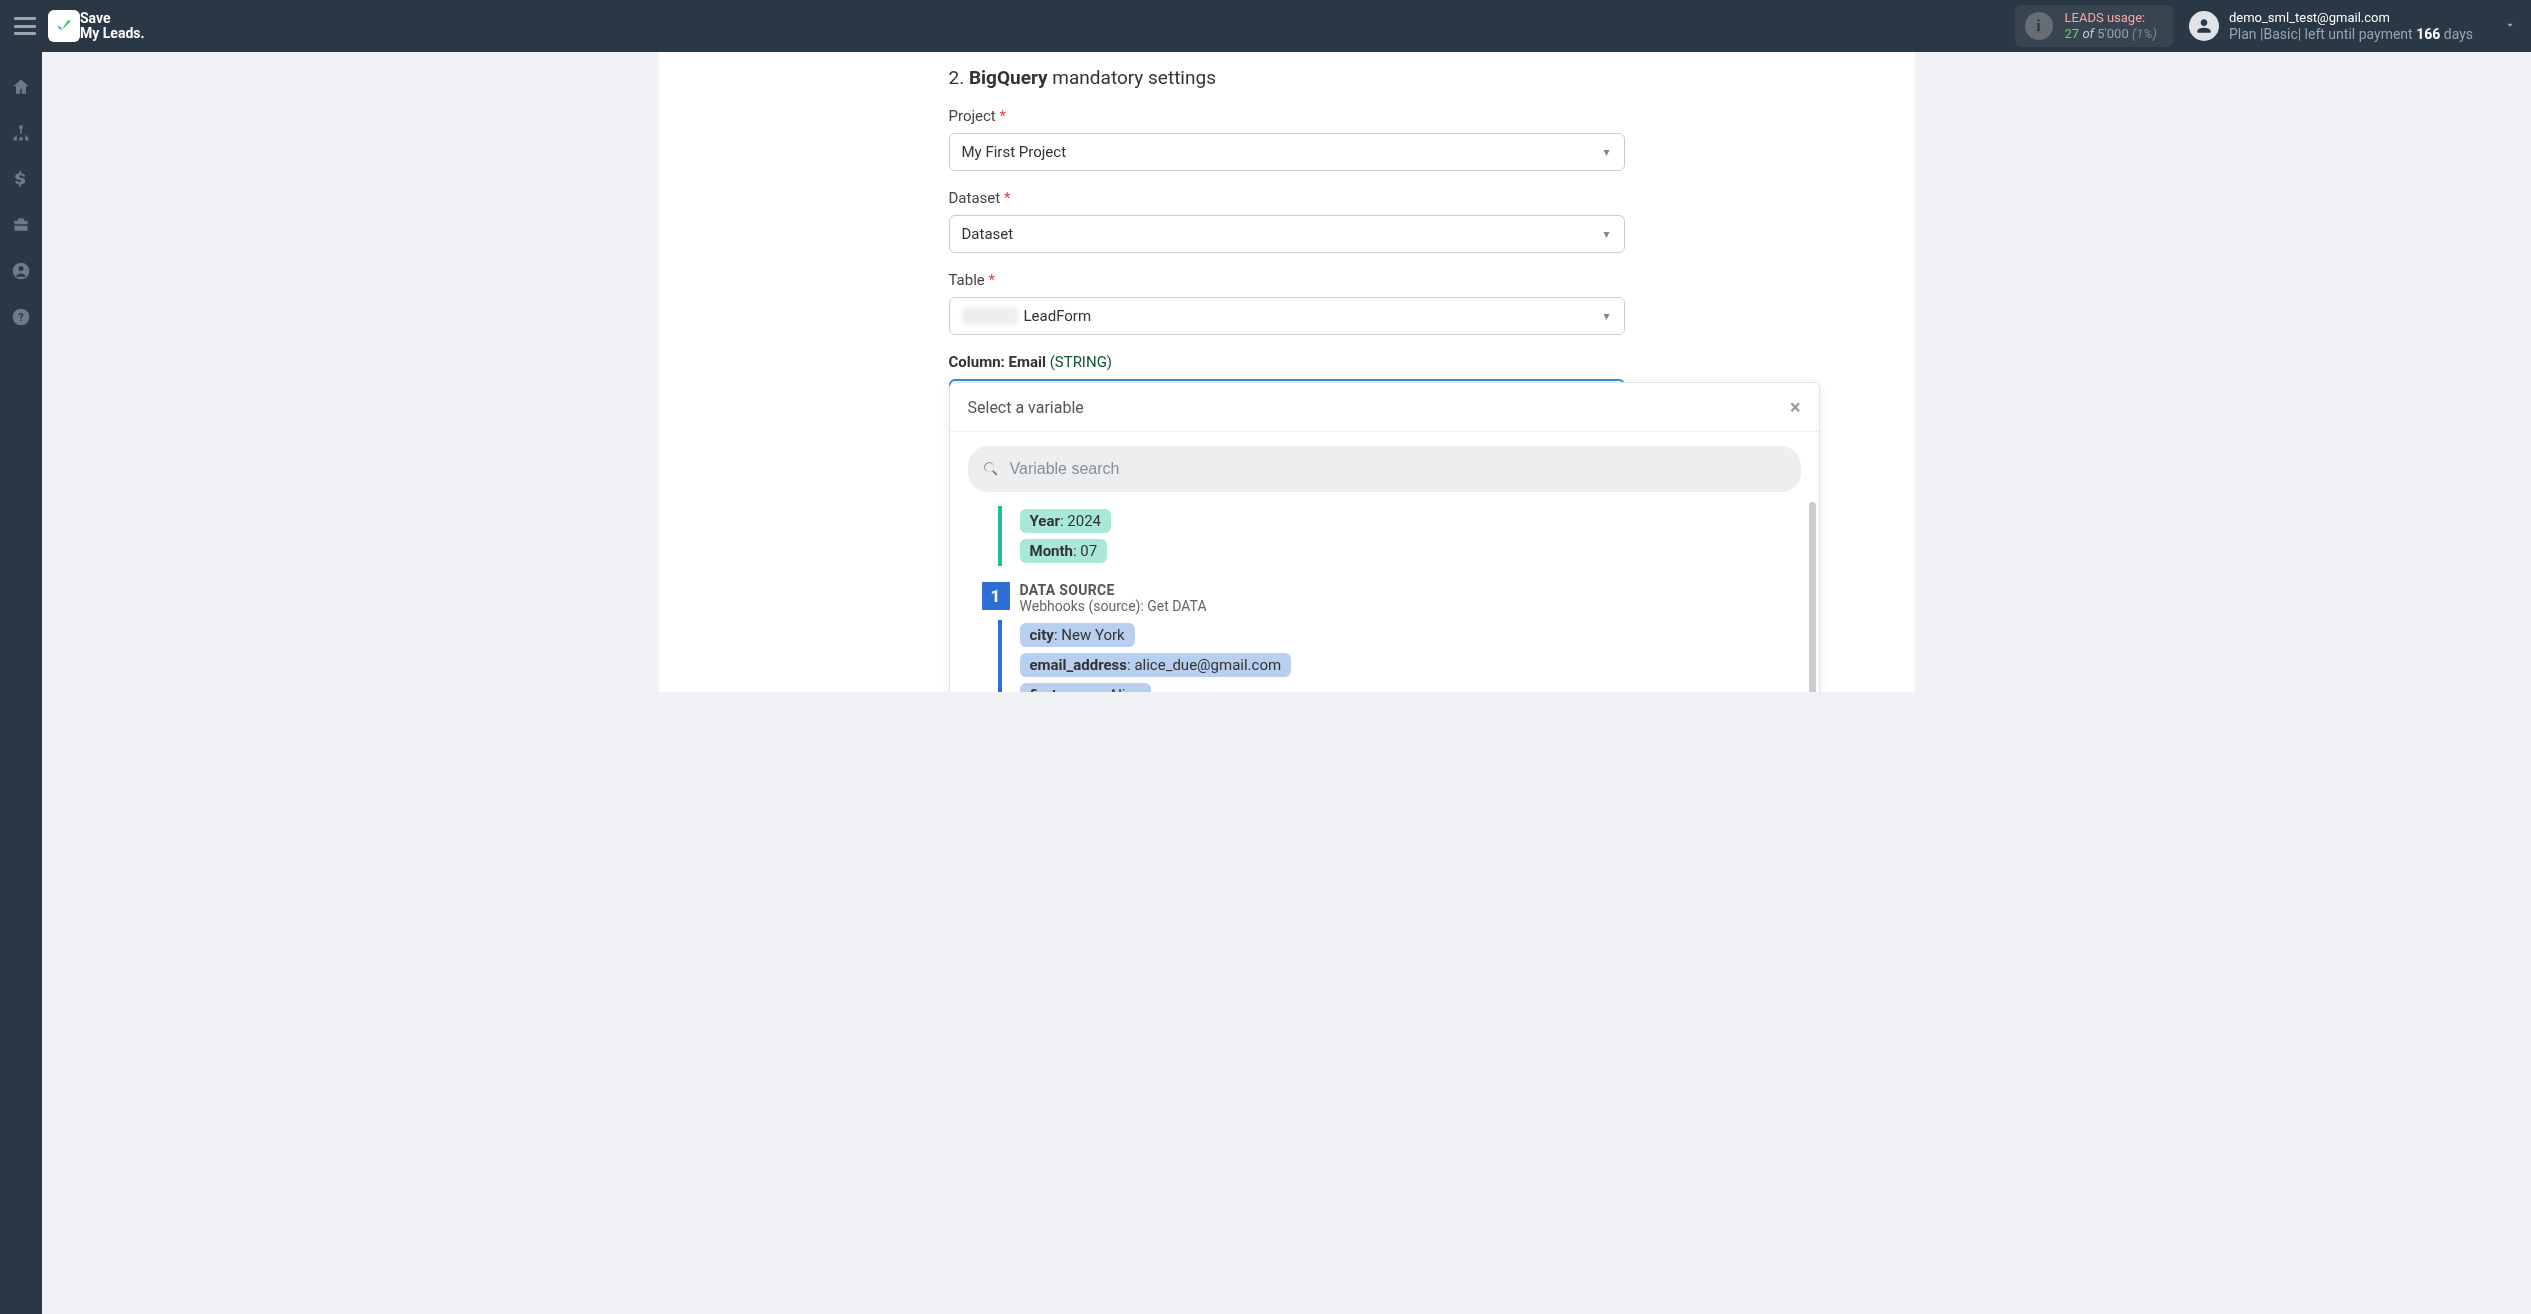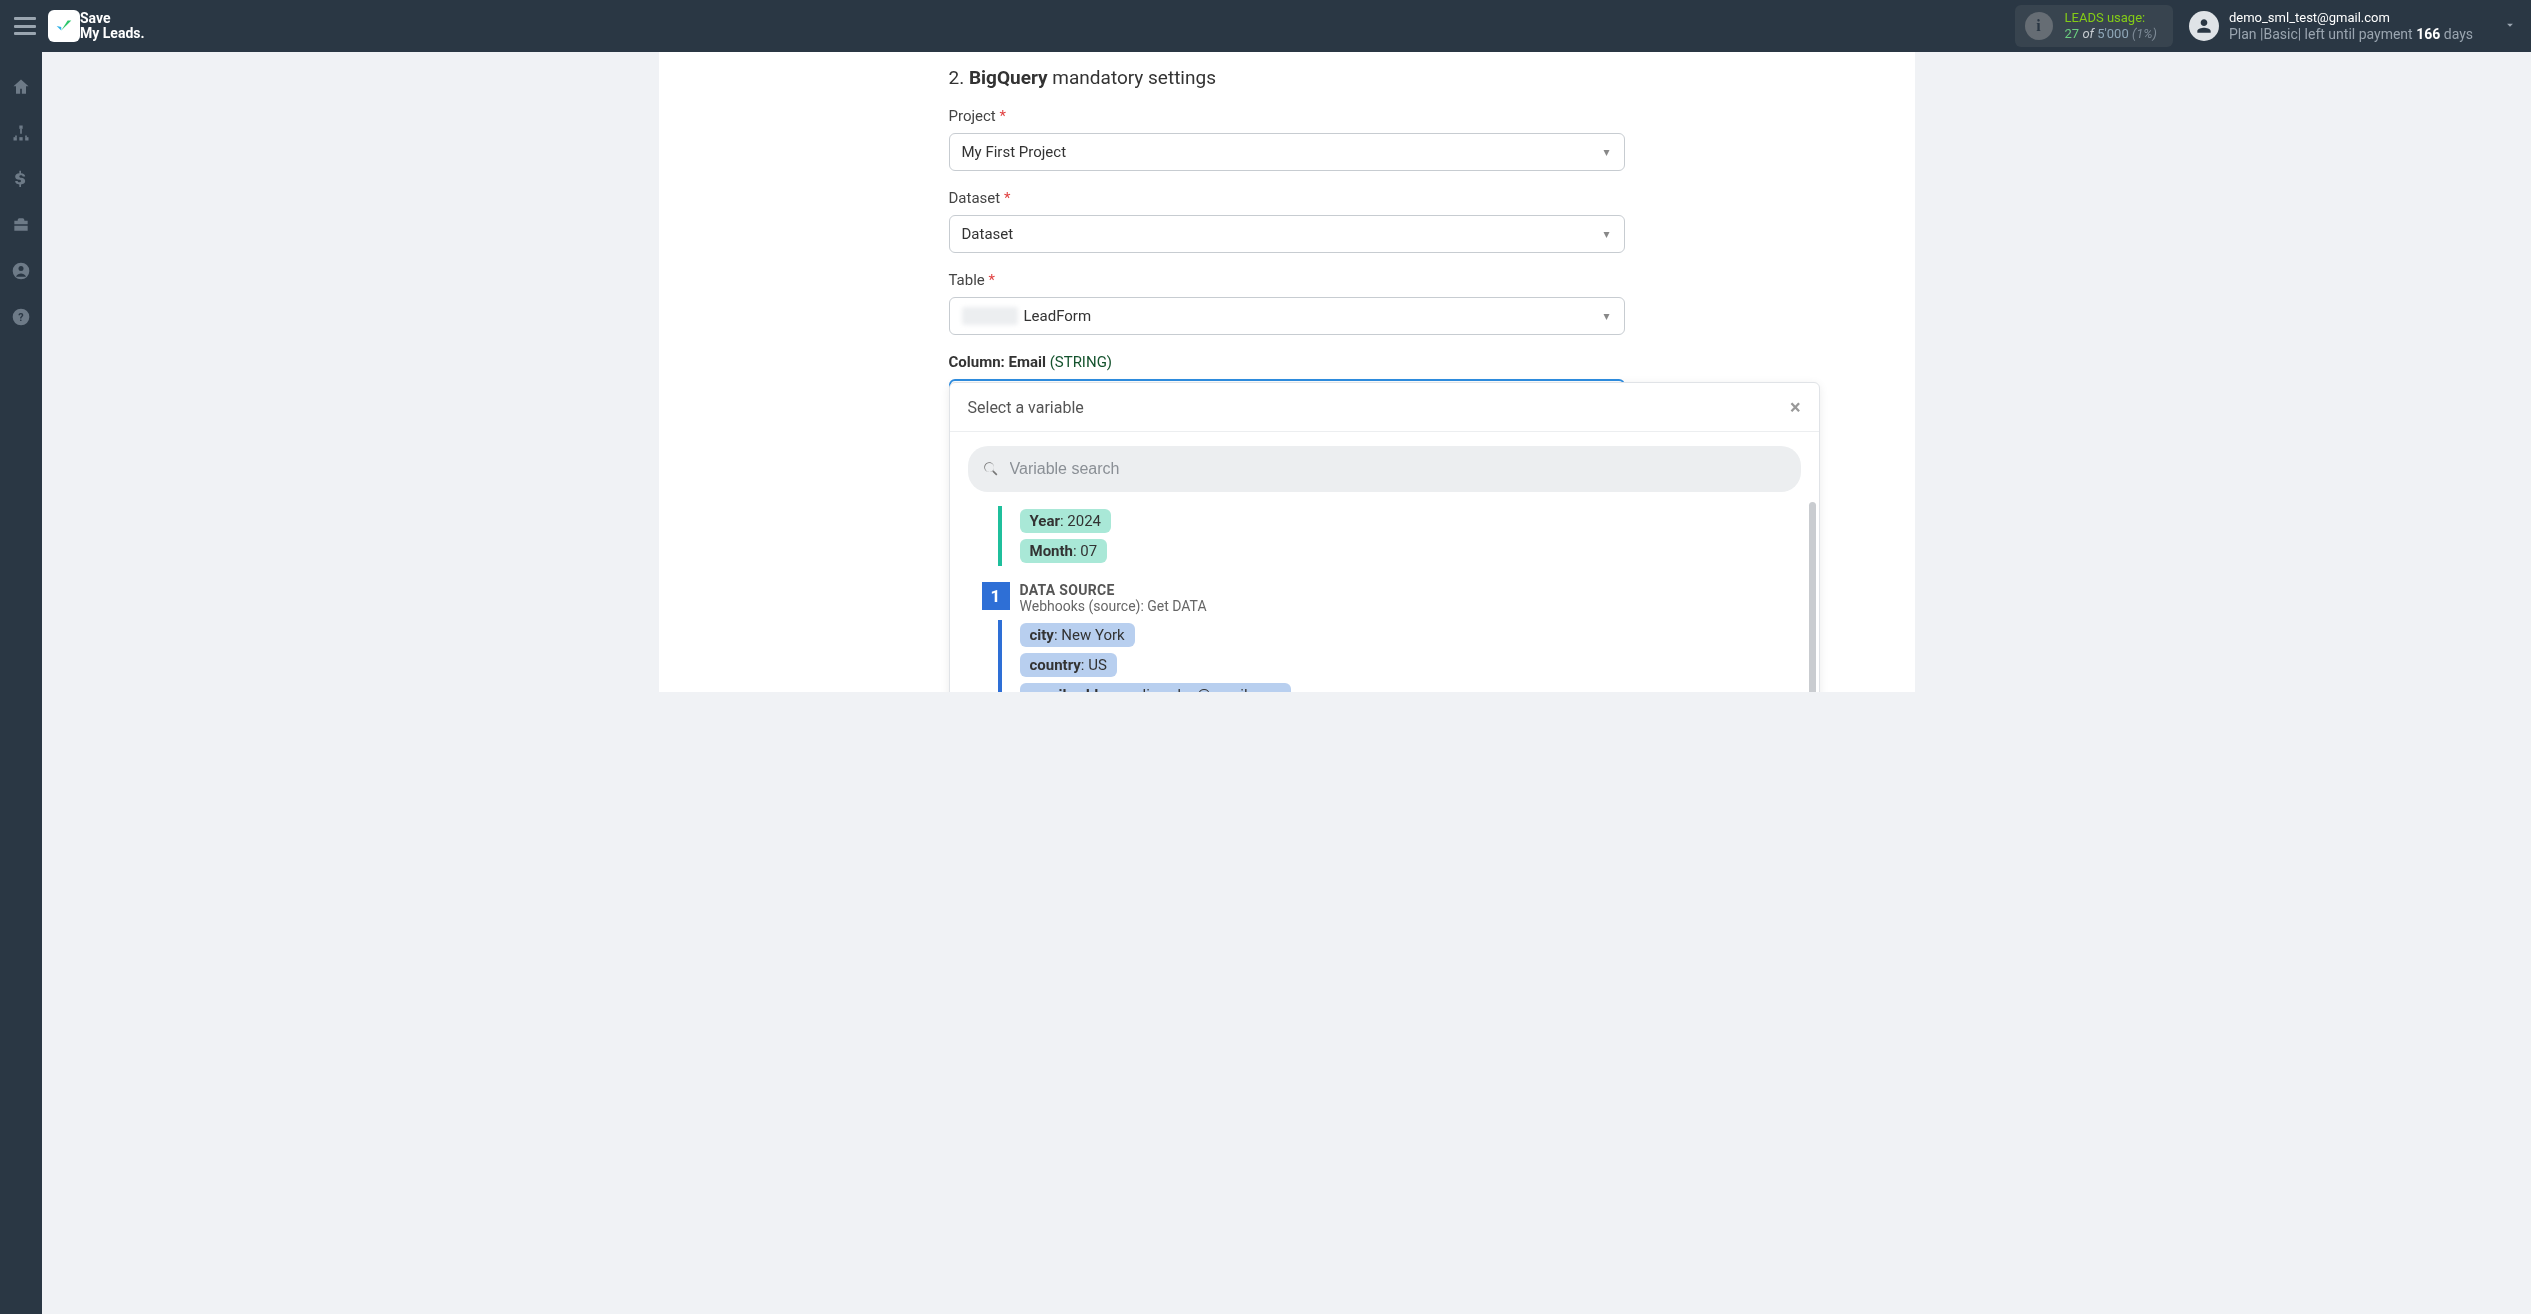--- a/index.html
+++ b/index.html
@@ -34,21 +34,21 @@
   .usage-box {
     background: #38444f; border-radius: 6px; padding: 5px 16px 5px 10px;
     display: flex; align-items: center; gap: 12px; margin-right: 16px;
   }
   .info-circle {
     width: 28px; height: 28px; border-radius: 50%; background: #666d74;
     display: flex; align-items: center; justify-content: center;
     font-weight: 900; font-family: Georgia, serif; color: #2a3744; font-size: 16px;
   }
   .usage-lines { font-size: 13px; line-height: 16px; }
-  .usage-lines .l1 { color: #84cc16; }
+  .usage-lines .l1 { color: #fca5a5; }
   .usage-lines .cnt { color: #6bcf7f; }
   .usage-lines .of { color: #c7ccd1; font-style: italic; }
   .usage-lines .tot { color: #8fa7b8; }
   .usage-lines .pct { color: #7d8a96; font-style: italic; }
   .account { display: flex; align-items: center; gap: 10px; margin-right: 10px; }
   .avatar {
     width: 30px; height: 30px; border-radius: 50%; background: #dfe3e7;
     display: flex; align-items: center; justify-content: center;
   }
   .avatar svg { fill: #2a3744; }
@@ -329,21 +329,20 @@
         <div class="ds-row">
           <div class="ds-badge">1</div>
           <div class="ds-titles">
             <div class="t1">DATA SOURCE</div>
             <div class="t2">Webhooks (source): Get DATA</div>
           </div>
         </div>
 
         <div class="group blue">
           <div><span class="pill blue"><span class="k">city</span>: <span>New York</span></span></div>
-          <div><span class="pill blue"><span class="k">country</span>: <span>US</span></span></div>
           <div><span class="pill blue"><span class="k">email_address</span>: <span>alice_due@gmail.com</span></span></div>
           <div><span class="pill blue"><span class="k">first_name</span>: <span>Alice</span></span></div>
           <div><span class="pill blue"><span class="k">form_id</span>: <span>48632764</span></span></div>
           <div><span class="pill blue"><span class="k">form_name</span>: <span>Form 1</span></span></div>
         </div>
 
         <div class="scroll-ind"></div>
       </div>
     </div>
 

